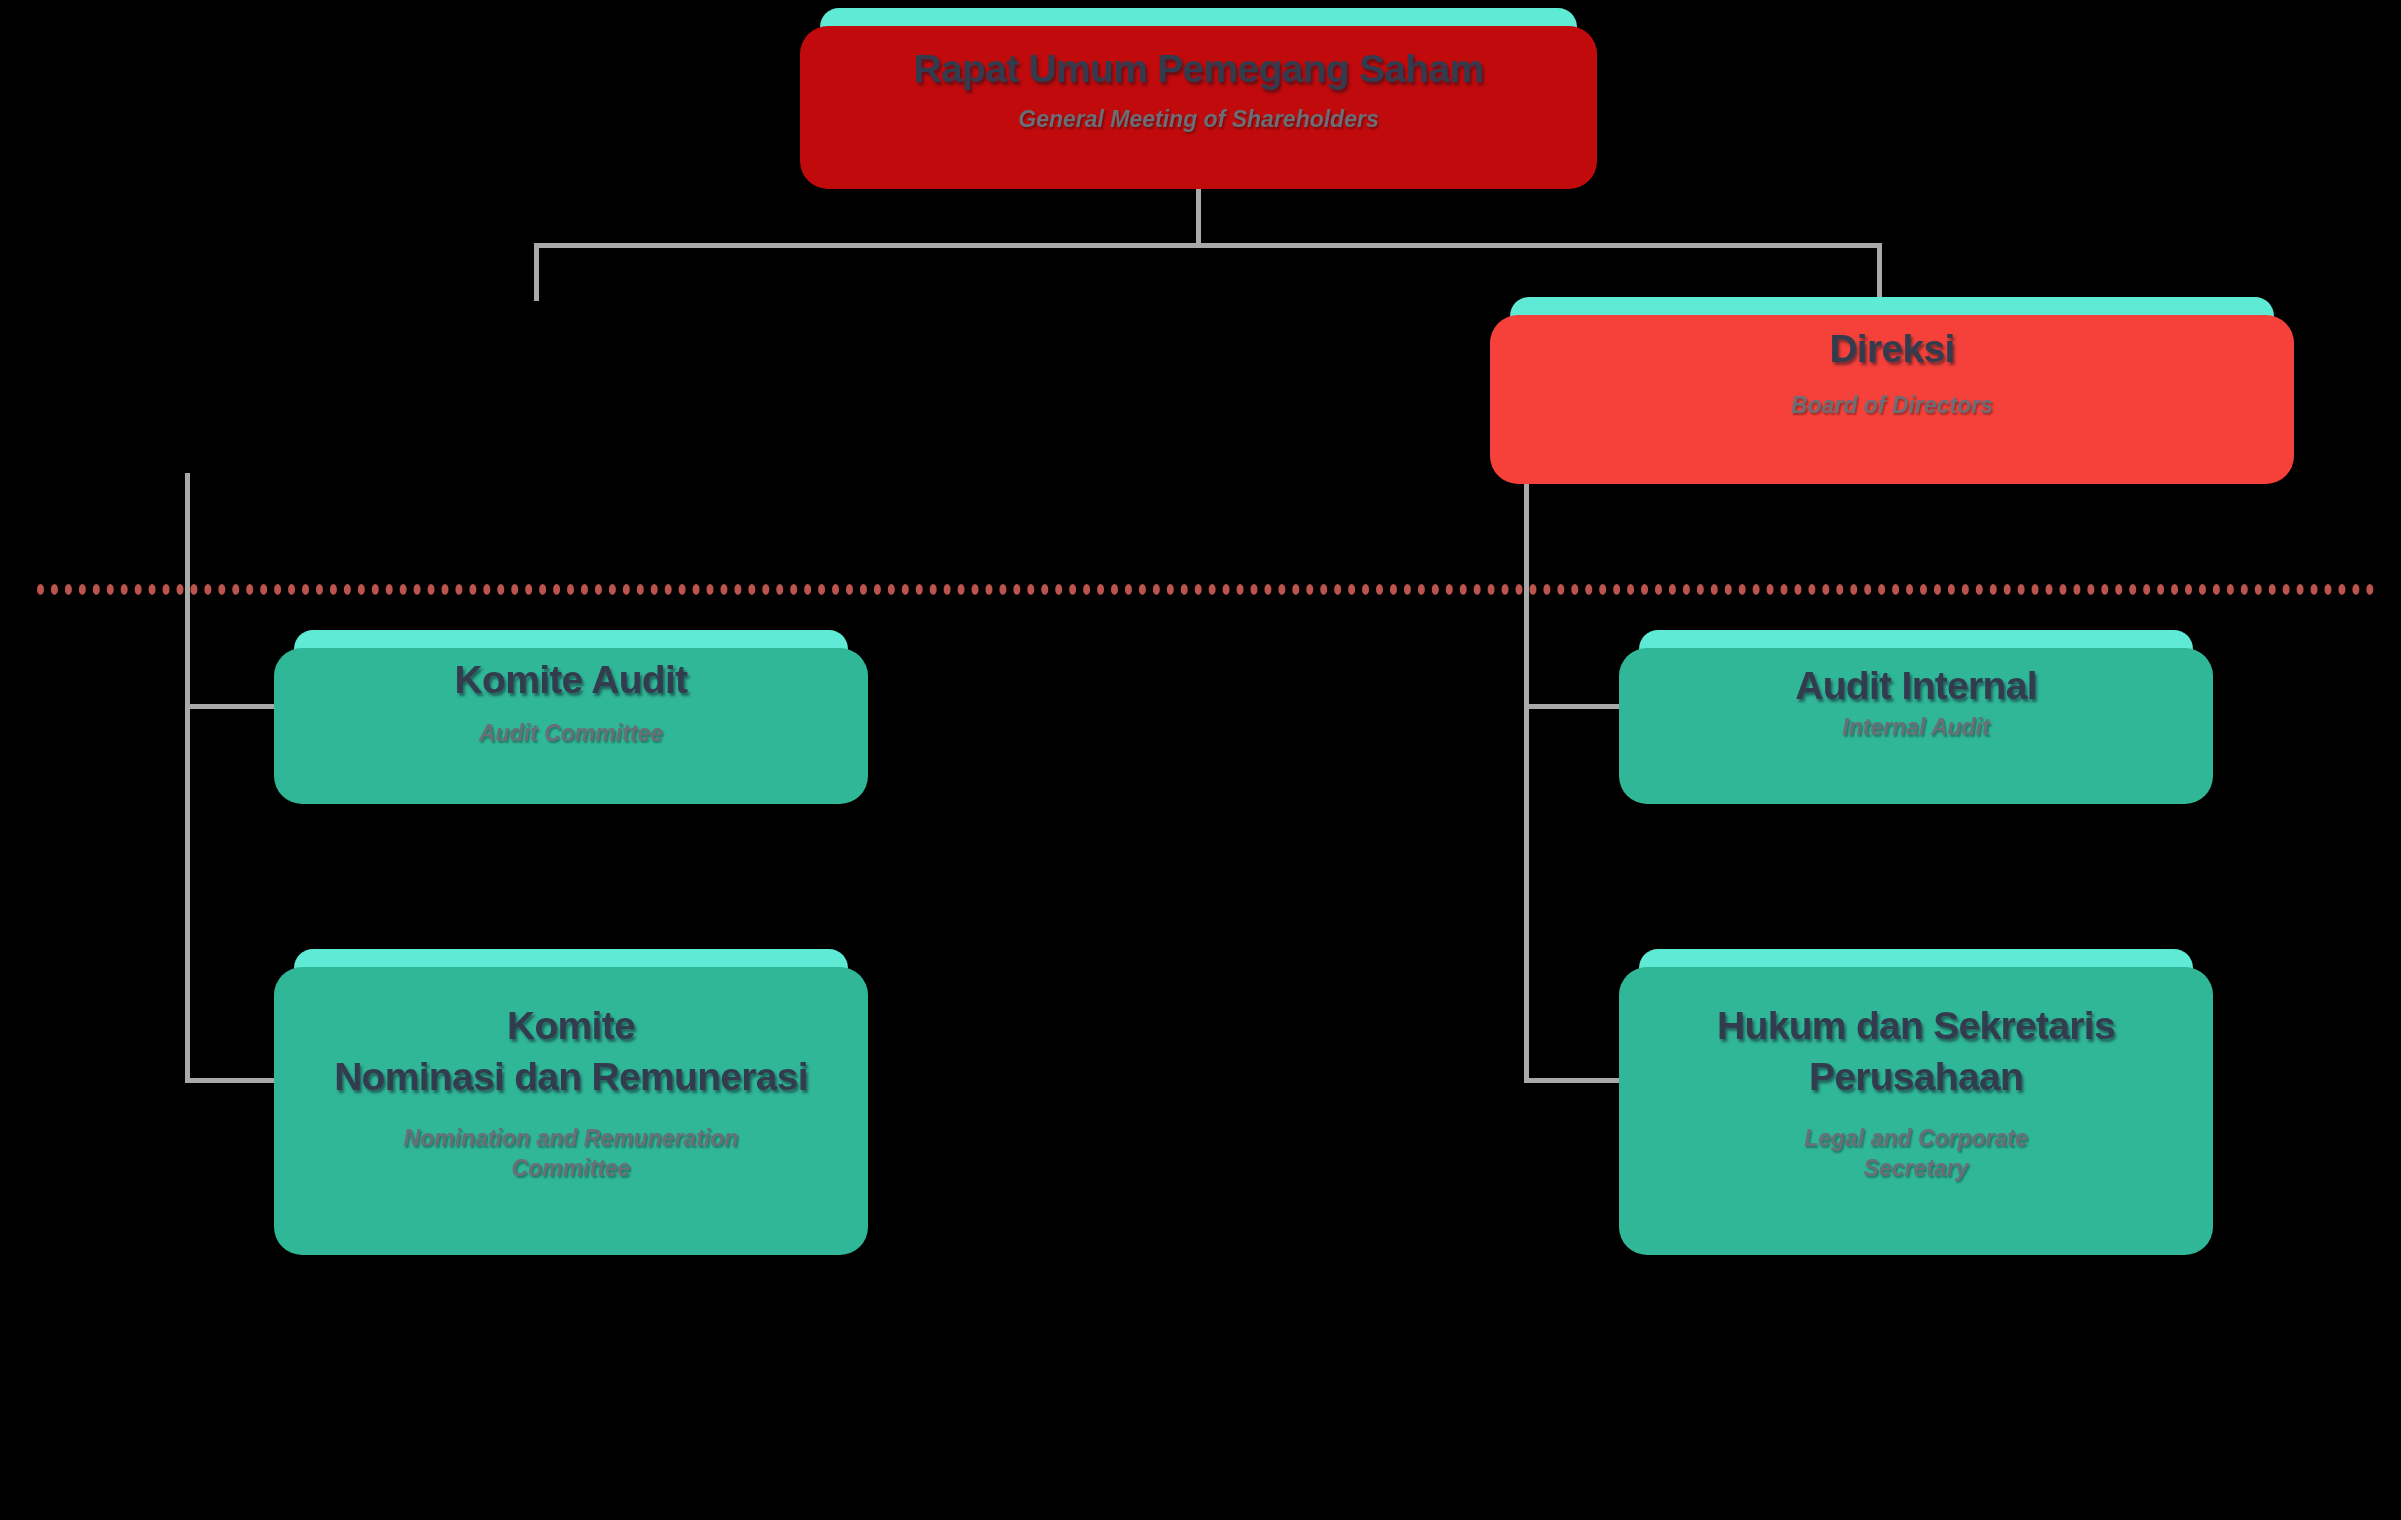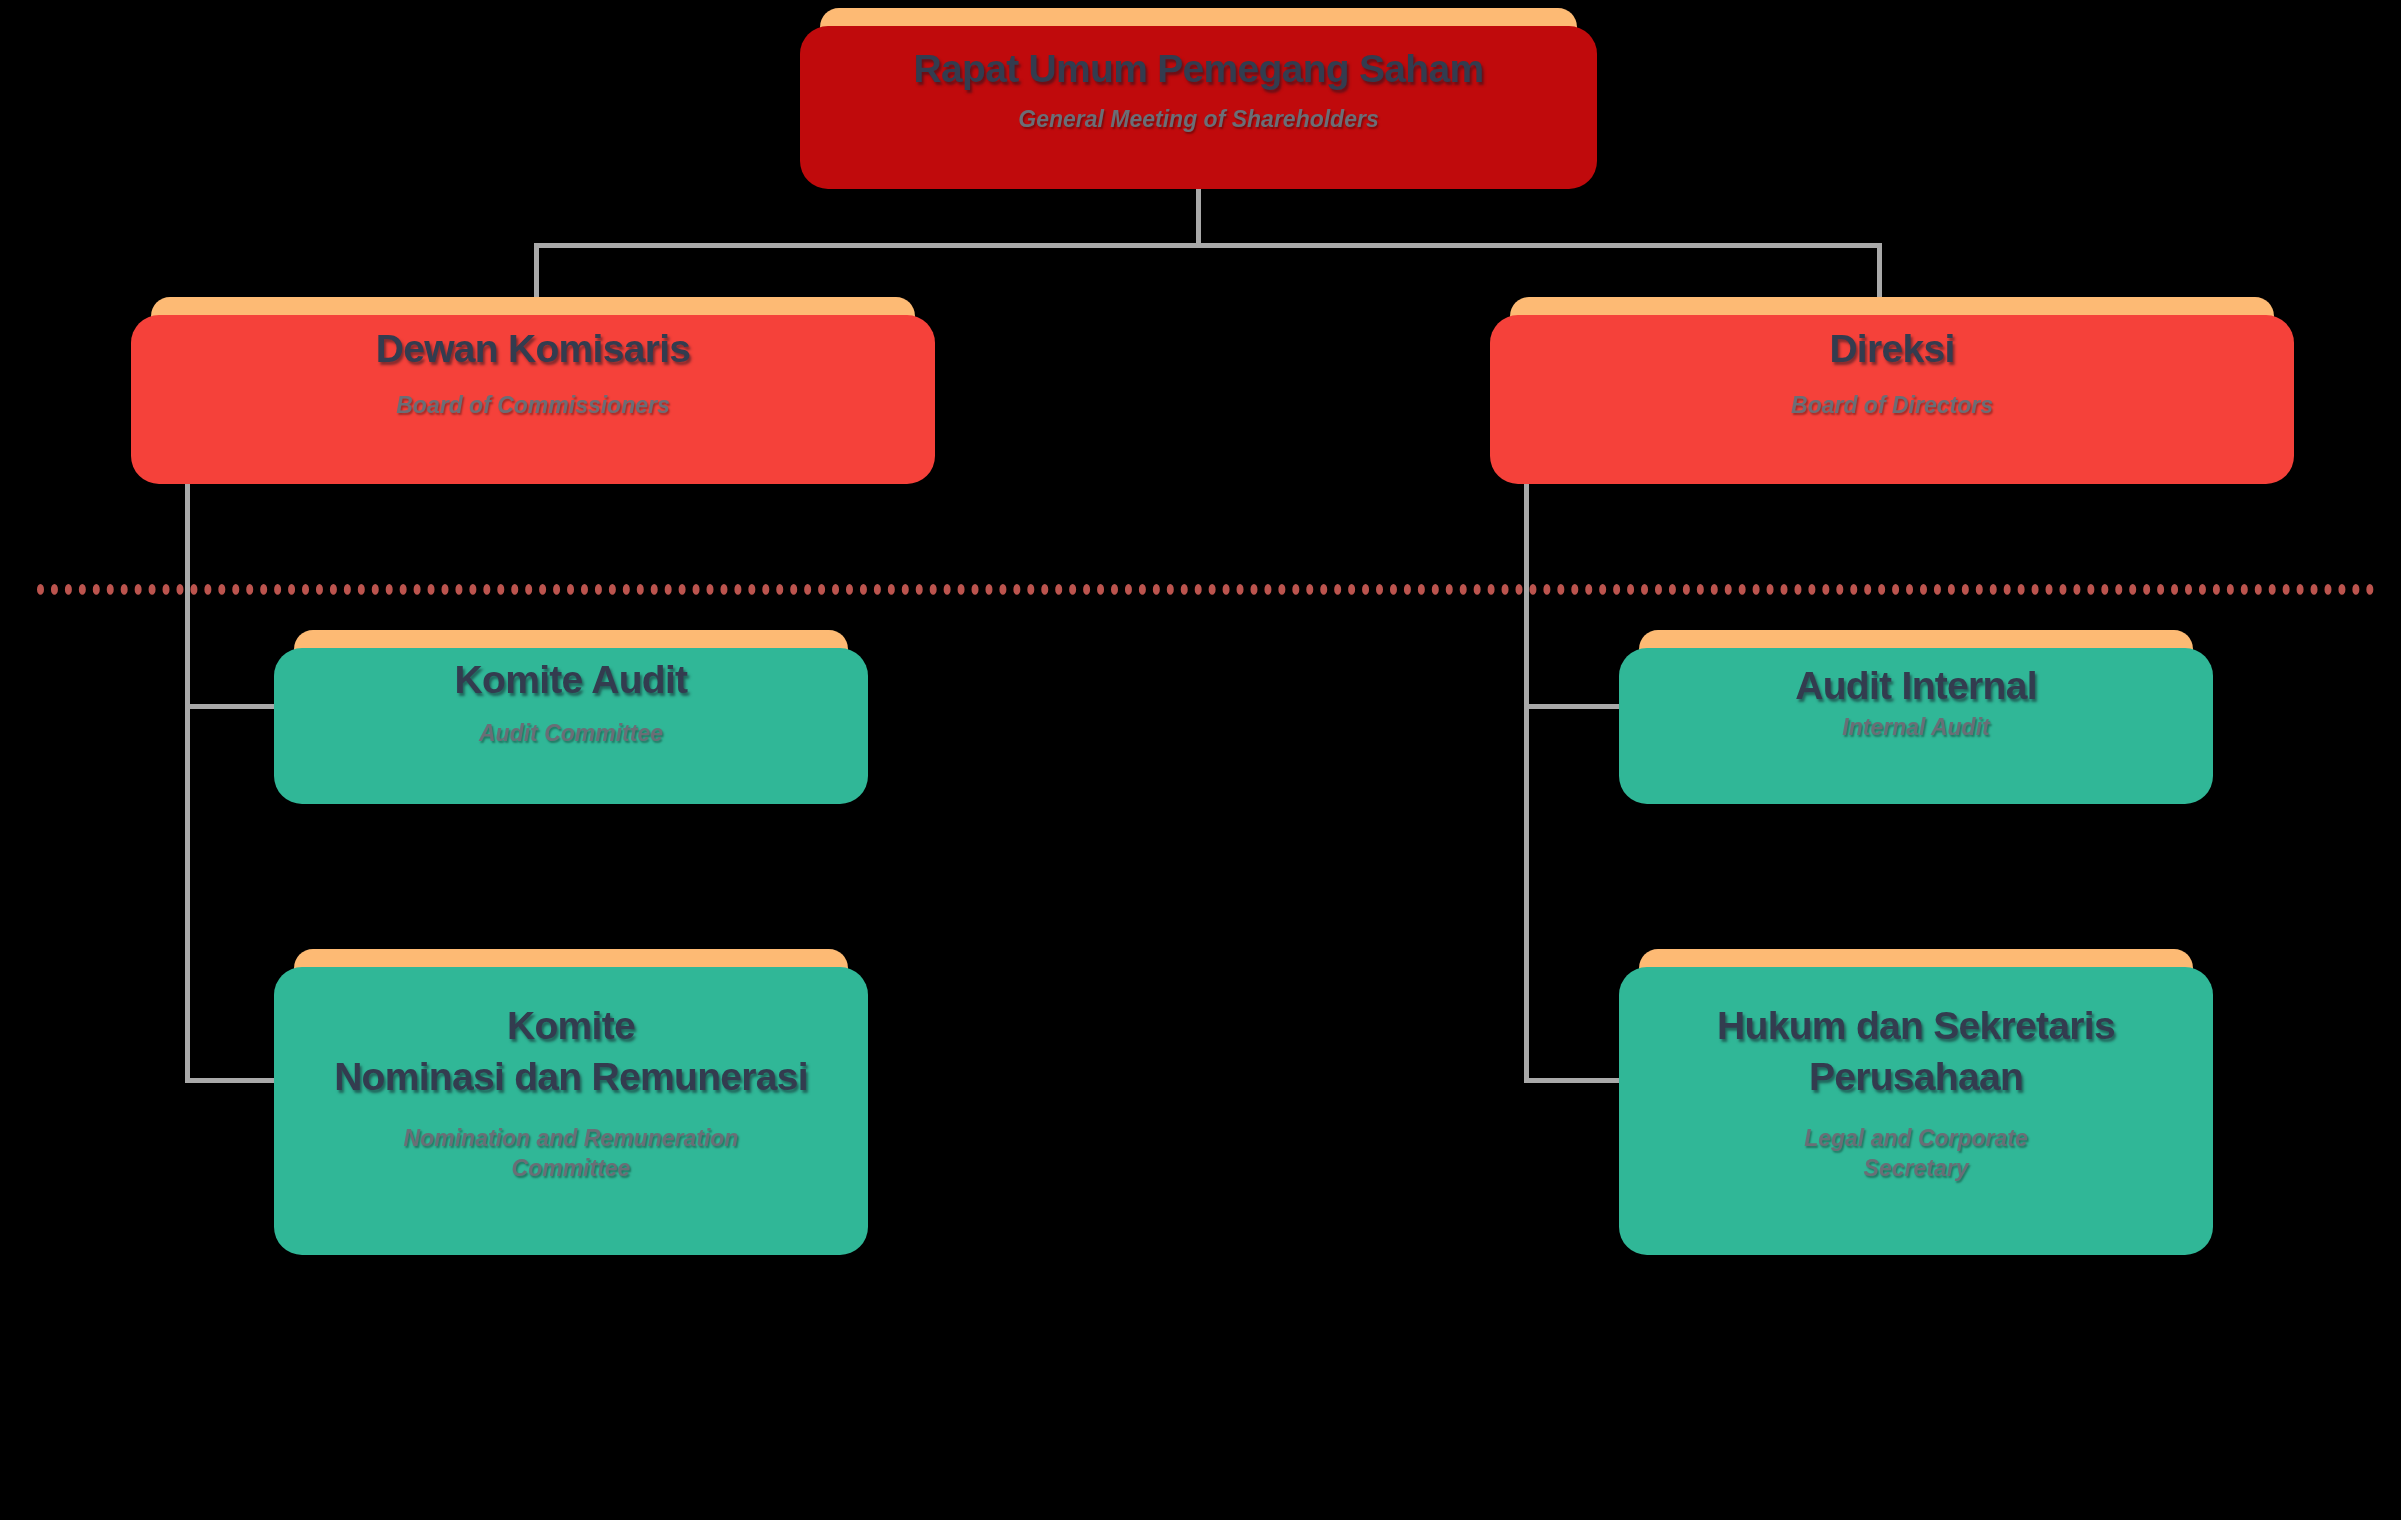--- a/index.html
+++ b/index.html
@@ -34,21 +34,21 @@
     width: 2338px;
     height: 0;
     border-top: 7.4px dotted var(--divider, #BC544E);
     transform: scaleY(1.55);
     transform-origin: top;
   }
 
   
   .card {
     position: absolute;
-    background: #fdba74;
+    background: #5eead4;
     border-radius: 19px;
     display: flex;
     flex-direction: column;
     align-items: center;
     justify-content: center;
     text-align: center;
     z-index: 1;
   }
   .card::before {
     content: "";
@@ -120,24 +120,20 @@
   <div class="connector h" style="left:1524px; top:704px; width:114px;"></div>
   <div class="connector h" style="left:1524px; top:1078px; width:114px;"></div>
 
   <div class="divider" style="--divider: #BC544E;"></div>
 
   <div class="card rapat" style="--accent: #C00A0C;">
     <div class="title">Rapat Umum Pemegang Saham</div>
     <div class="subtitle">General Meeting of Shareholders</div>
   </div>
 
-  <div class="card dewan" style="--accent: #F5413A;">
-    <div class="title">Dewan Komisaris</div>
-    <div class="subtitle">Board of Commissioners</div>
-  </div>
 
   <div class="card direksi" style="--accent: #F5413A;">
     <div class="title">Direksi</div>
     <div class="subtitle">Board of Directors</div>
   </div>
 
   <div class="card komite-audit" style="--accent: #30B797;">
     <div class="title">Komite Audit</div>
     <div class="subtitle">Audit Committee</div>
   </div>

